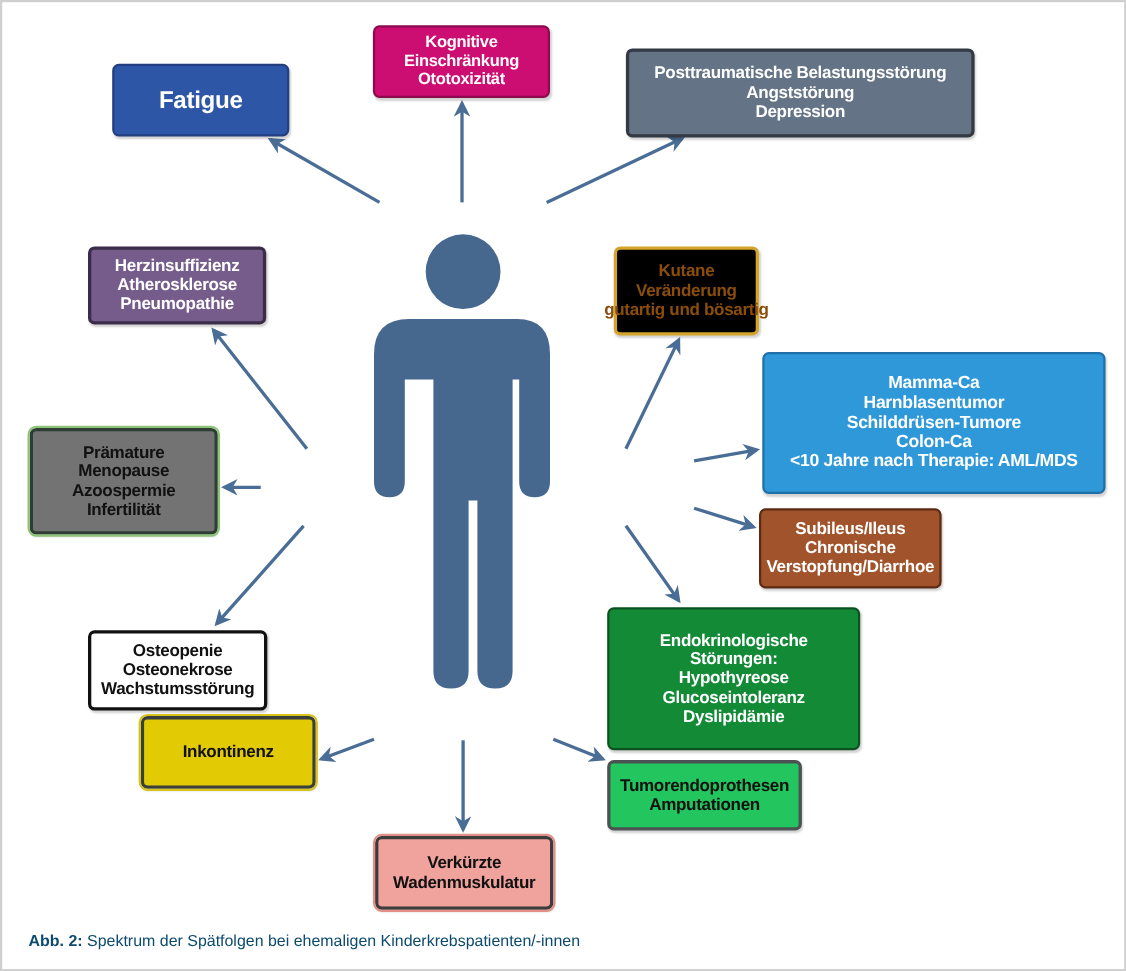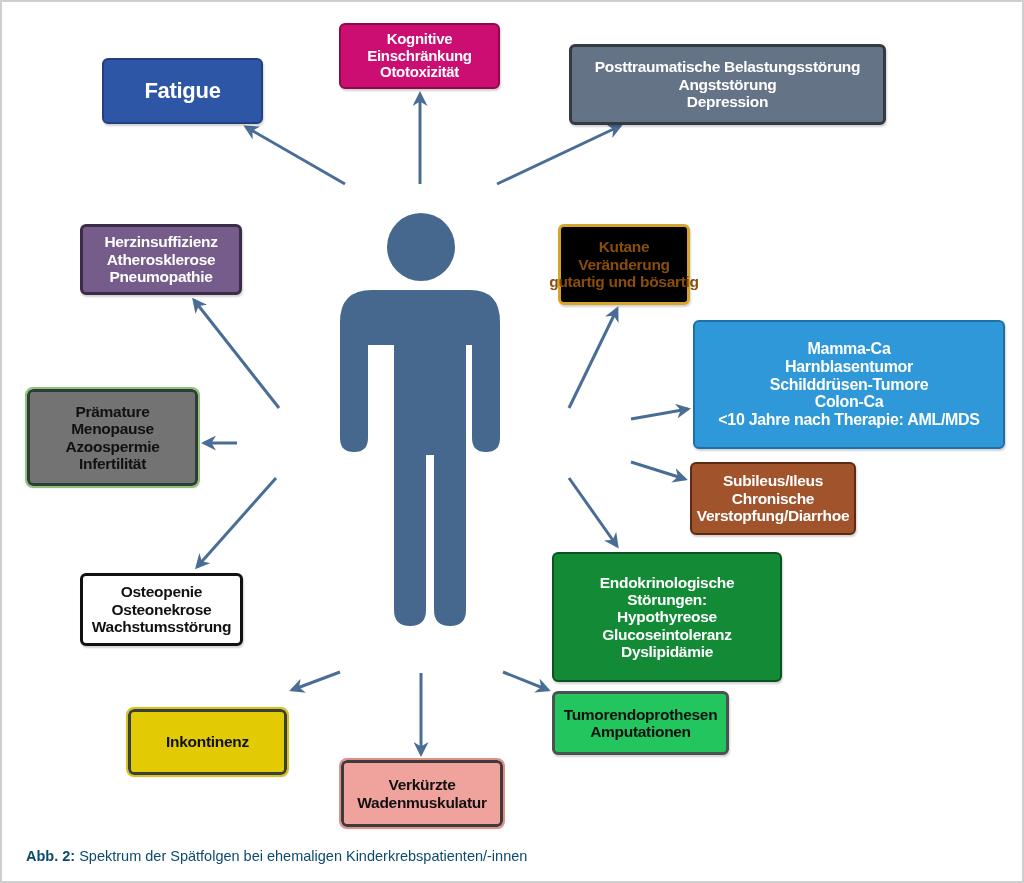--- a/index.html
+++ b/index.html
@@ -31,21 +31,21 @@
                  background: #2e98d8; border: 2px solid #1f6fa8; font-size: 16px; }
     #box-praemature { left: 27px; top: 389px; width: 171px; height: 97px;
                       background: #737373; border: 3px solid #2f3e35; font-size: 15.5px;
                       outline: 2px solid #8ec37a; }
     #box-subileus { left: 690px; top: 462px; width: 166px; height: 73px;
                     background: #a1532b; border: 2px solid #5d2a12; font-size: 15.5px; }
     #box-endokrin { left: 552px; top: 552px; width: 230px; height: 130px;
                     background: #138a36; border: 2px solid #0b5220; font-size: 15.5px; }
     #box-osteopenie { left: 80px; top: 573px; width: 163px; height: 73px;
                       background: #ffffff; border: 3px solid #111111; font-size: 15.5px; }
-    #box-inkontinenz { left: 128px; top: 709px; width: 159px; height: 66px;
+    #box-inkontinenz { left: 128px; top: 651px; width: 159px; height: 66px;
                        background: #e2cb05; border: 3px solid #3b3f3a; font-size: 15.5px;
                        outline: 2px solid #d8c31c; }
     #box-tumorendo { left: 552px; top: 691px; width: 177px; height: 64px;
                      background: #22c55e; border: 3px solid #4a5352; font-size: 15.5px; }
     #box-verkuerzte { left: 341px; top: 760px; width: 162px; height: 67px;
                       background: #f0a39d; border: 3px solid #3c3c3c; font-size: 15.5px;
                       outline: 2px solid #e38f87; }
 
     .caption { position: absolute; left: 26px; top: 848px; font-size: 14.5px; color: #0c4a6e;
                font-family: "Liberation Sans Narrow", "Liberation Sans", sans-serif; }

